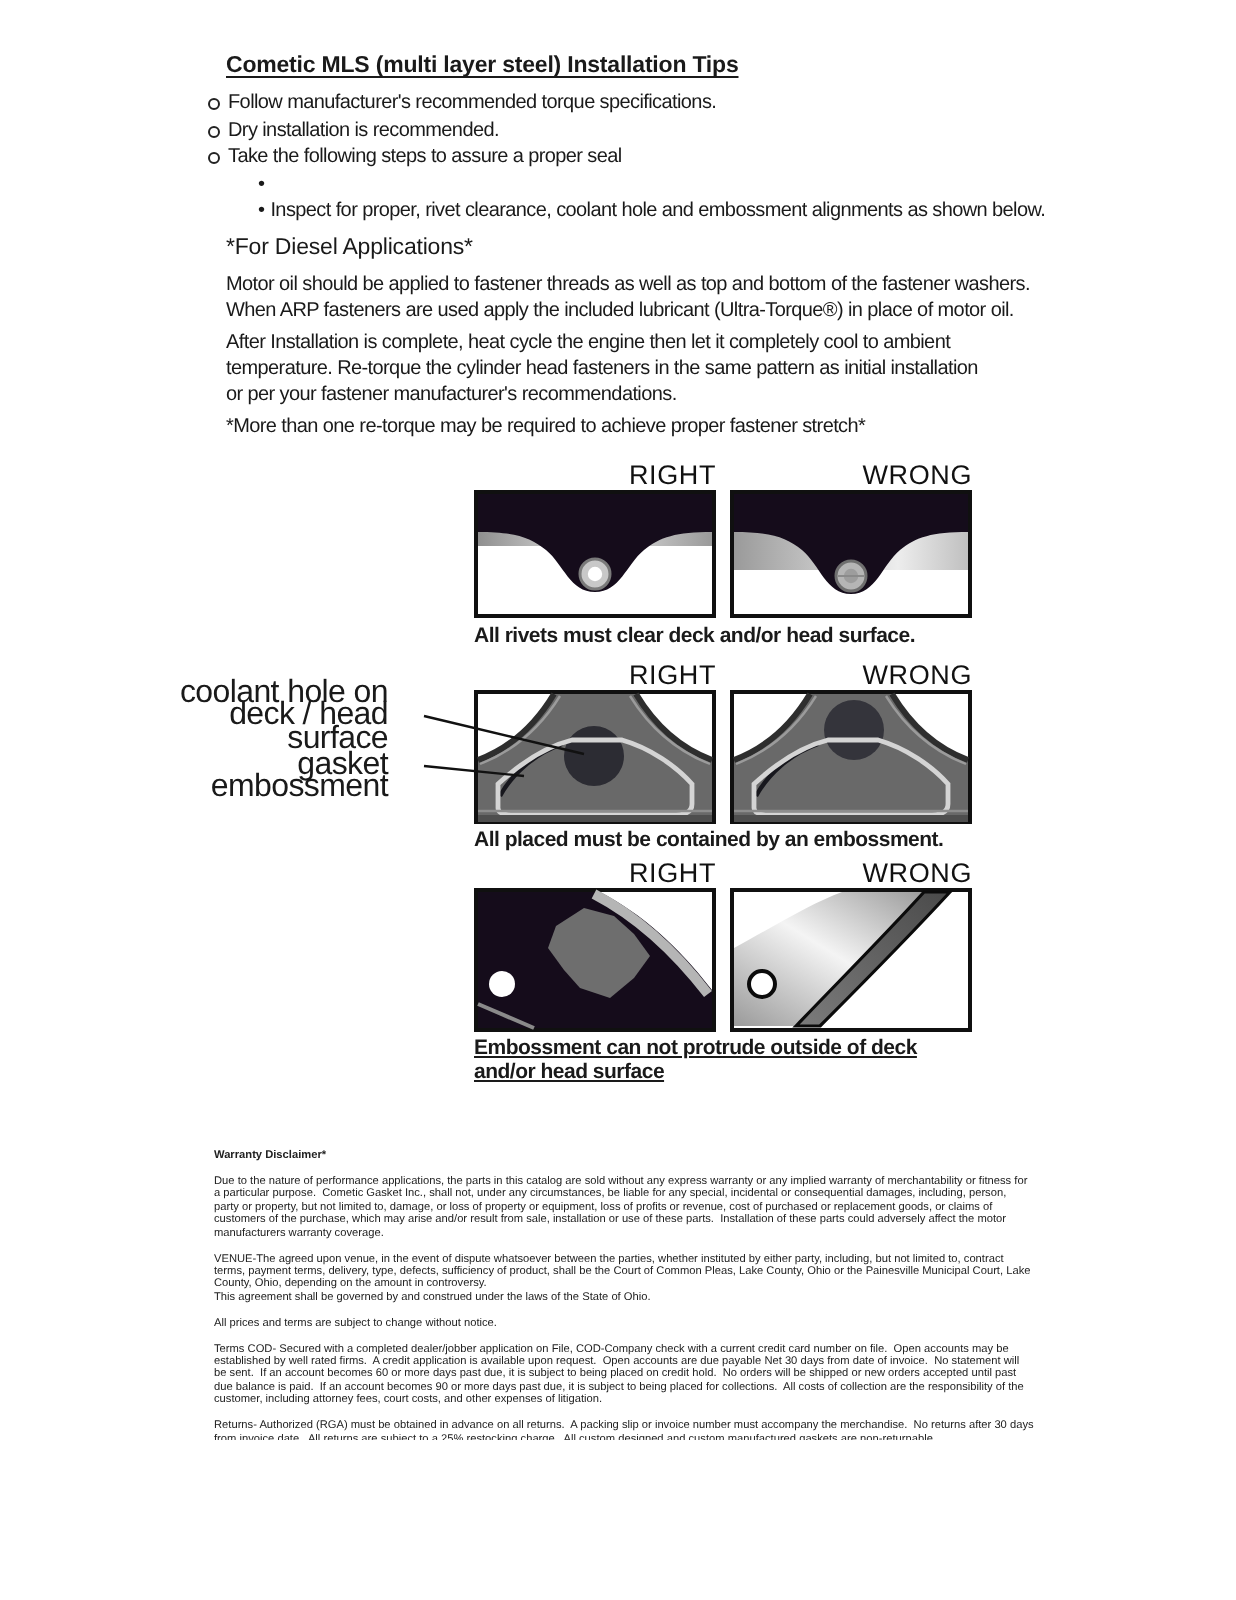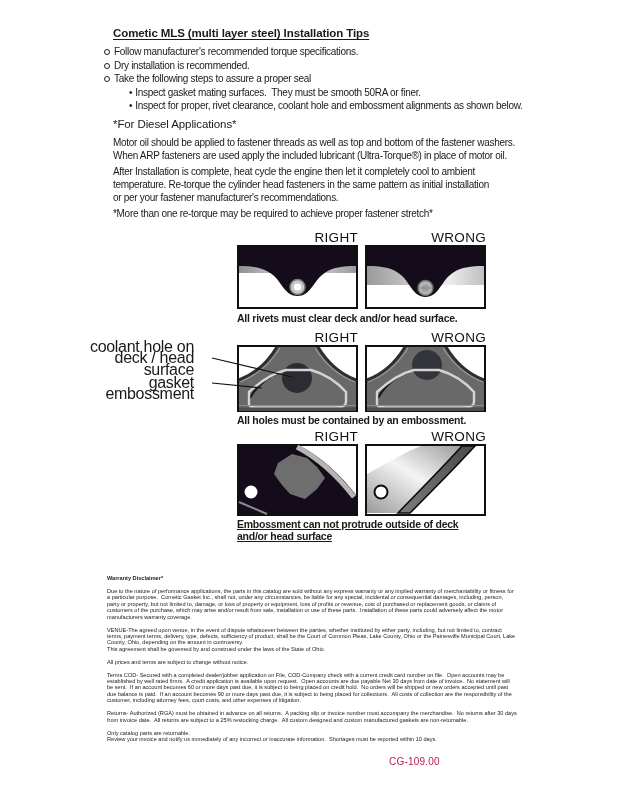--- a/index.html
+++ b/index.html
@@ -1,21 +1,21 @@
 <!DOCTYPE html>
 <html><head>
 <meta charset="utf-8">
 <style>
   html,body{margin:0;padding:0;}
   body{
     width:618px;height:800px;background:#ffffff;
     font-family:"Liberation Sans","DejaVu Sans",sans-serif;
     color:#1a1a1a;
   }
-  .page{position:relative;width:618px;height:800px;background:#ffffff;overflow:hidden;}
+  .page{position:relative;width:618px;height:720px;background:#ffffff;overflow:hidden;}
   .txt{white-space:pre-wrap;}
   .title{
     position:absolute;left:113px;top:27px;
     font-size:11.5px;font-weight:bold;letter-spacing:-0.1px;
     text-decoration:underline;text-underline-offset:2px;
   }
   .bullets{position:absolute;left:104px;top:45px;font-size:10px;letter-spacing:-0.3px;line-height:13.6px;text-align:right;}
   .brow{display:flex;align-items:flex-start;}
   .cmark{flex:0 0 auto;width:4px;height:4px;border:1px solid #222;border-radius:50%;margin:4px 4px 0 0;}
   .dmark{flex:0 0 auto;font-size:10px;margin-right:3px;line-height:13.6px;}
@@ -52,21 +52,20 @@
     <div class="brow">
       <span class="cmark"></span>
       <span class="txt">Dry installation is recommended.</span>
     </div>
     <div class="brow">
       <span class="cmark"></span>
       <span class="txt">Take the following steps to assure a proper seal</span>
     </div>
     <div class="brow sub">
       <span class="dmark">•</span>
-      <span class="txt">Inspect gasket mating surfaces.  They must be smooth 50RA or finer.</span>
     </div>
     <div class="brow sub">
       <span class="dmark">•</span>
       <span class="txt">Inspect for proper, rivet clearance, coolant hole and embossment alignments as shown below.</span>
     </div>
   </div>
 
   <div class="diesel-head txt">*For Diesel Applications*</div>
   <div class="para p1">Motor oil should be applied to fastener threads as well as top and bottom of the fastener washers.
 When ARP fasteners are used apply the included lubricant (Ultra-Torque®) in place of motor oil.</div>
@@ -149,21 +148,21 @@
       <path d="M81,2 C90,17 103,29 119,35" fill="none" stroke="#2e2e2e" stroke-width="3"></path>
       <path d="M43,3 C34,17.5 21,30 3,37" fill="none" stroke="#9b9b9b" stroke-width="1.2"></path>
       <path d="M78,3 C87,17.5 100,30 118,37" fill="none" stroke="#9b9b9b" stroke-width="1.2"></path>
       <circle cx="62" cy="20" r="15" fill="#34343b"></circle>
       <path d="M13,53 C19,42 30,32 44,27" fill="none" stroke="#17171d" stroke-width="2.2"></path>
       <path d="M12,59 L12,47 C24,36 37,28 49,25 L74,25 C88,29 101,38 109,47 L109,57 C109,61.5 105,62.5 99,62.5 L20,62.5 C14.5,62.5 12,61.5 12,59 Z" fill="none" stroke="#d4d4d4" stroke-width="2.4"></path>
       <line x1="2" y1="60.5" x2="119" y2="60.5" stroke="#8d8d8d" stroke-width="1.2"></line>
       <rect x="2" y="62.5" width="117" height="3.5" fill="#4e4e4e"></rect>
     </svg>
   </div>
-  <div class="dg-cap" style="top:415px;">All holes must be contained by an embossment.</div>
+  <div class="dg-cap" style="top:415px;">All placed must be contained by an embossment.</div>
 
   <div class="dg-head" style="left:237px;top:429px;">RIGHT</div>
   <div class="dg-head" style="left:365px;top:429px;">WRONG</div>
 
   <div class="dg-box" style="left:237px;top:444px;">
     <svg width="121" height="72" viewBox="0 0 121 72">
       <rect x="1" y="1" width="119" height="70" fill="#150c1b" stroke="#101010" stroke-width="2"></rect>
       <path d="M63,2 L119,2 L119,51 C102,29 84,13 63,2 Z" fill="#ffffff"></path>
       <path d="M60,3 C82,14.5 100,31 117,53" fill="none" stroke="#b5b5b5" stroke-width="5"></path>
       <polygon points="41,19 55,10 70,14 80,23 88,34 80,45 68,55 53,50 45,41 37,30" fill="#6e6e6e"></polygon>

